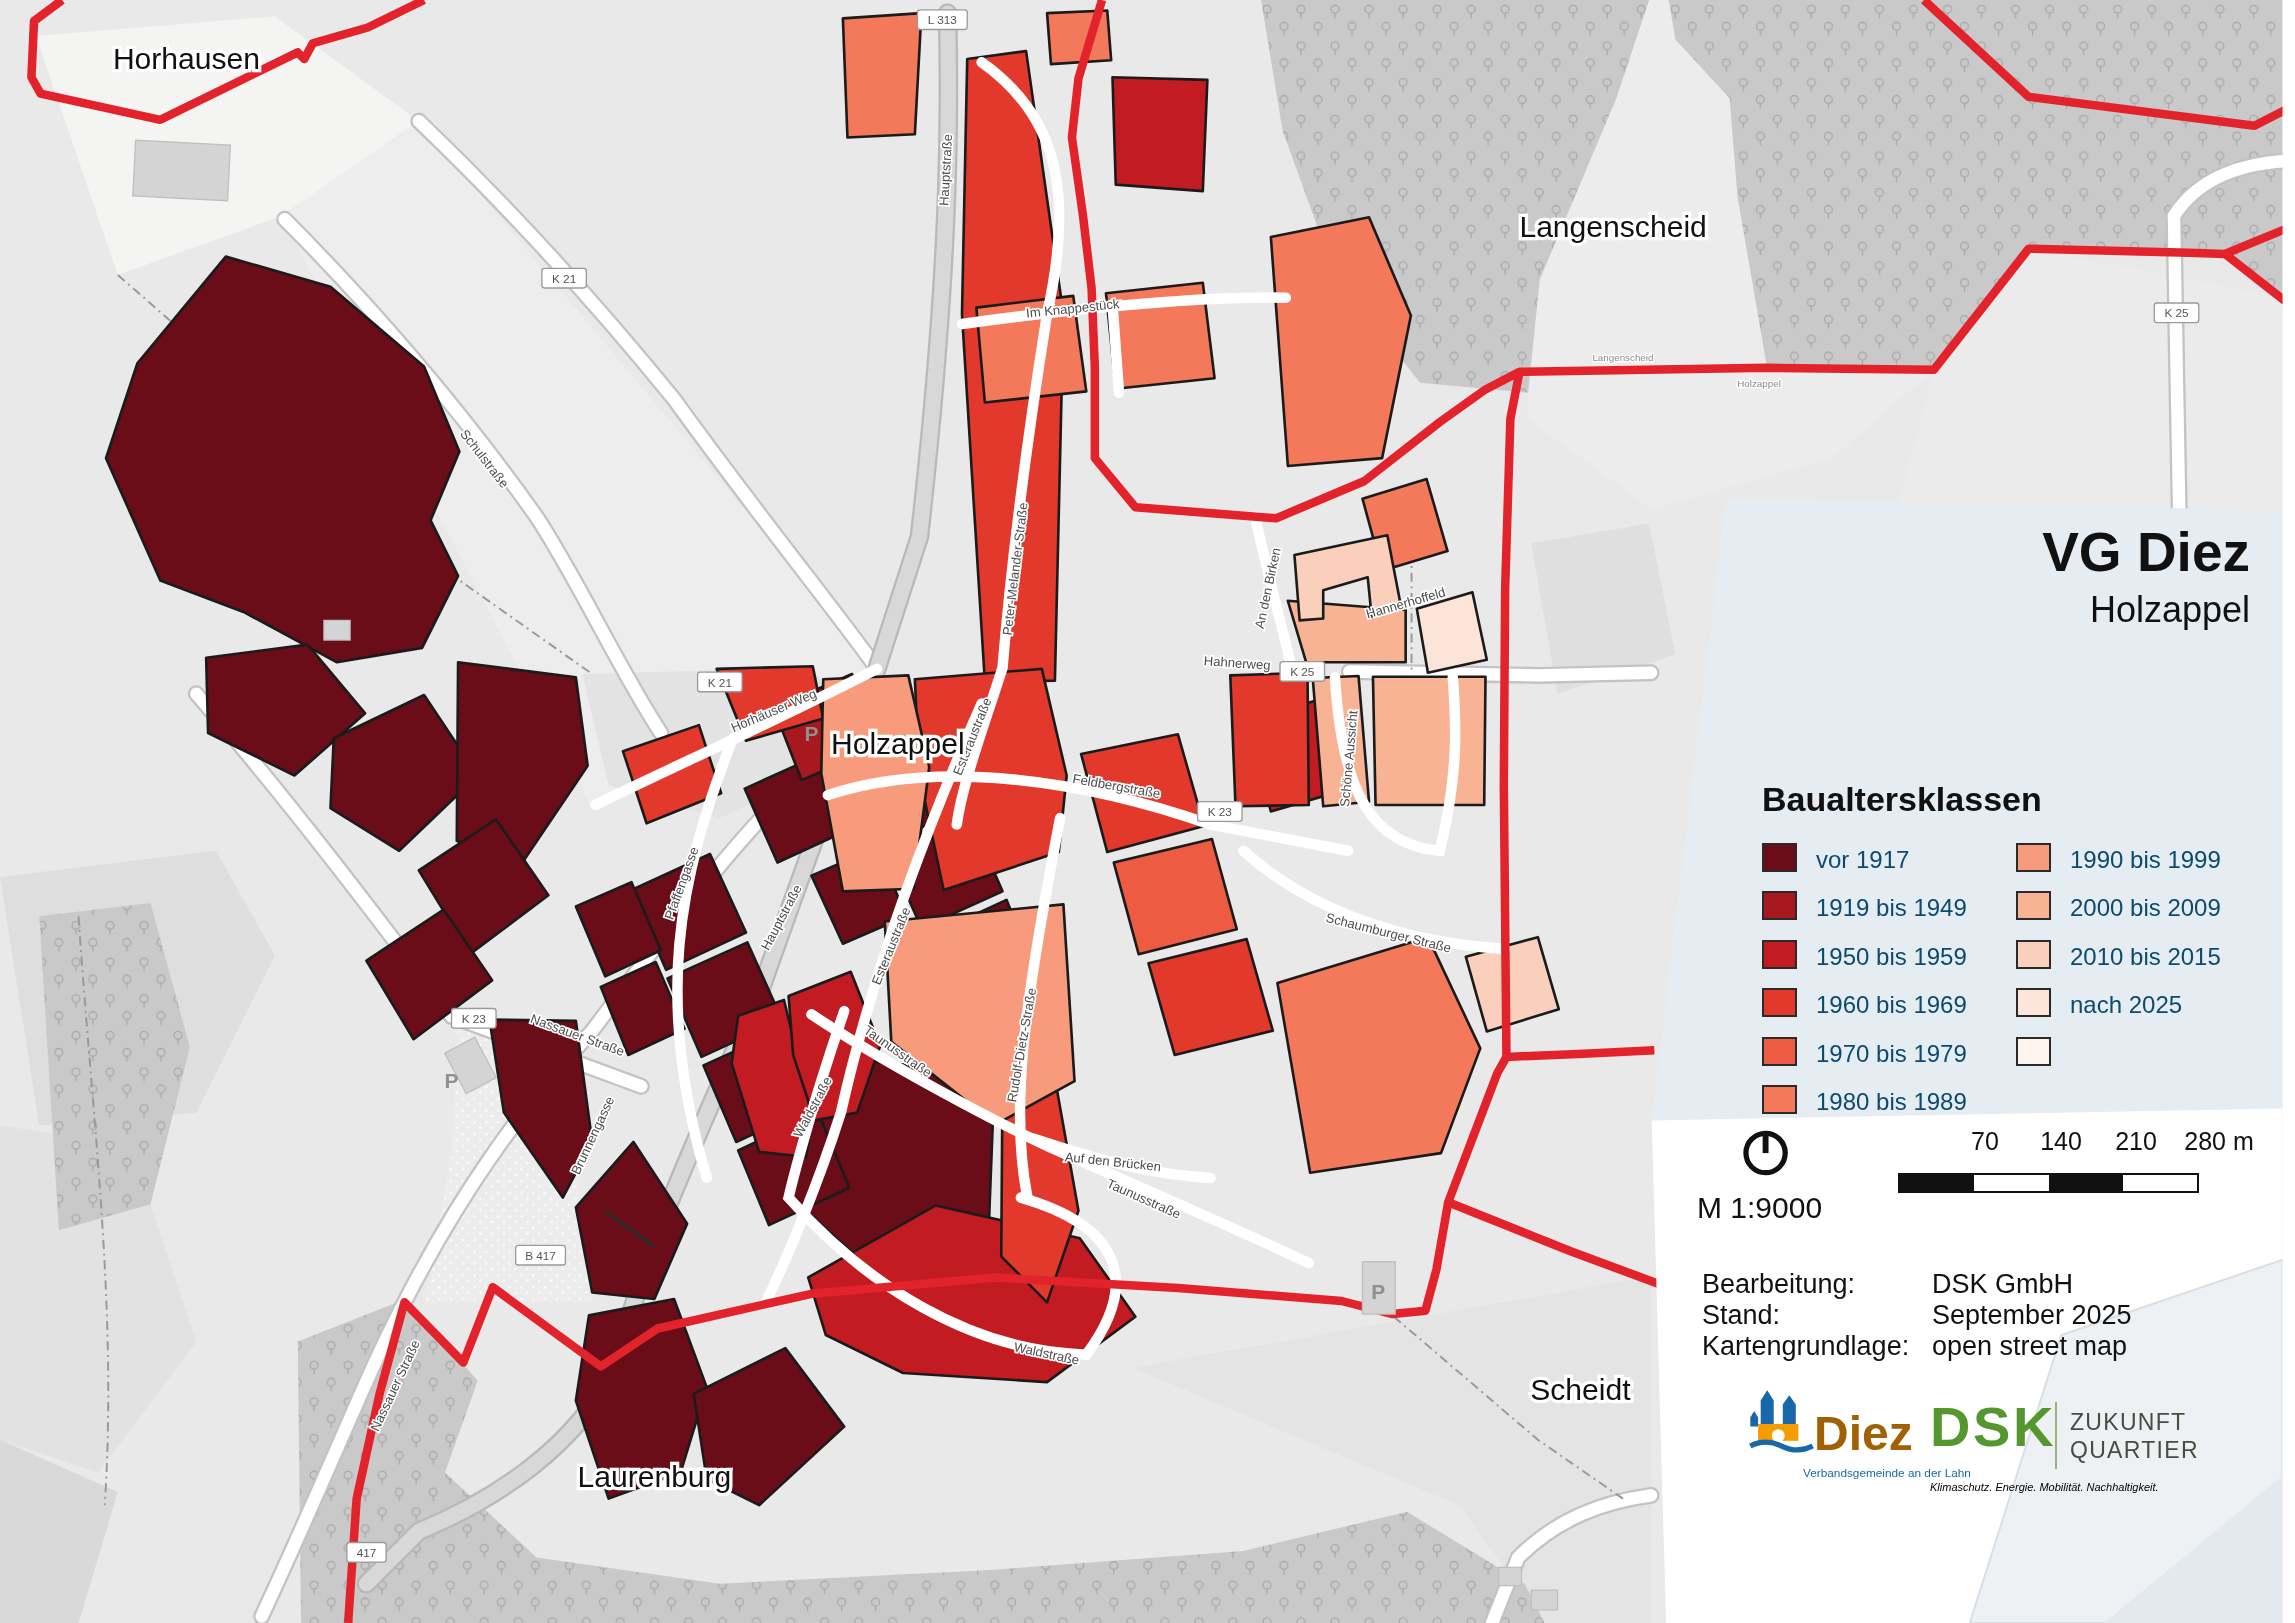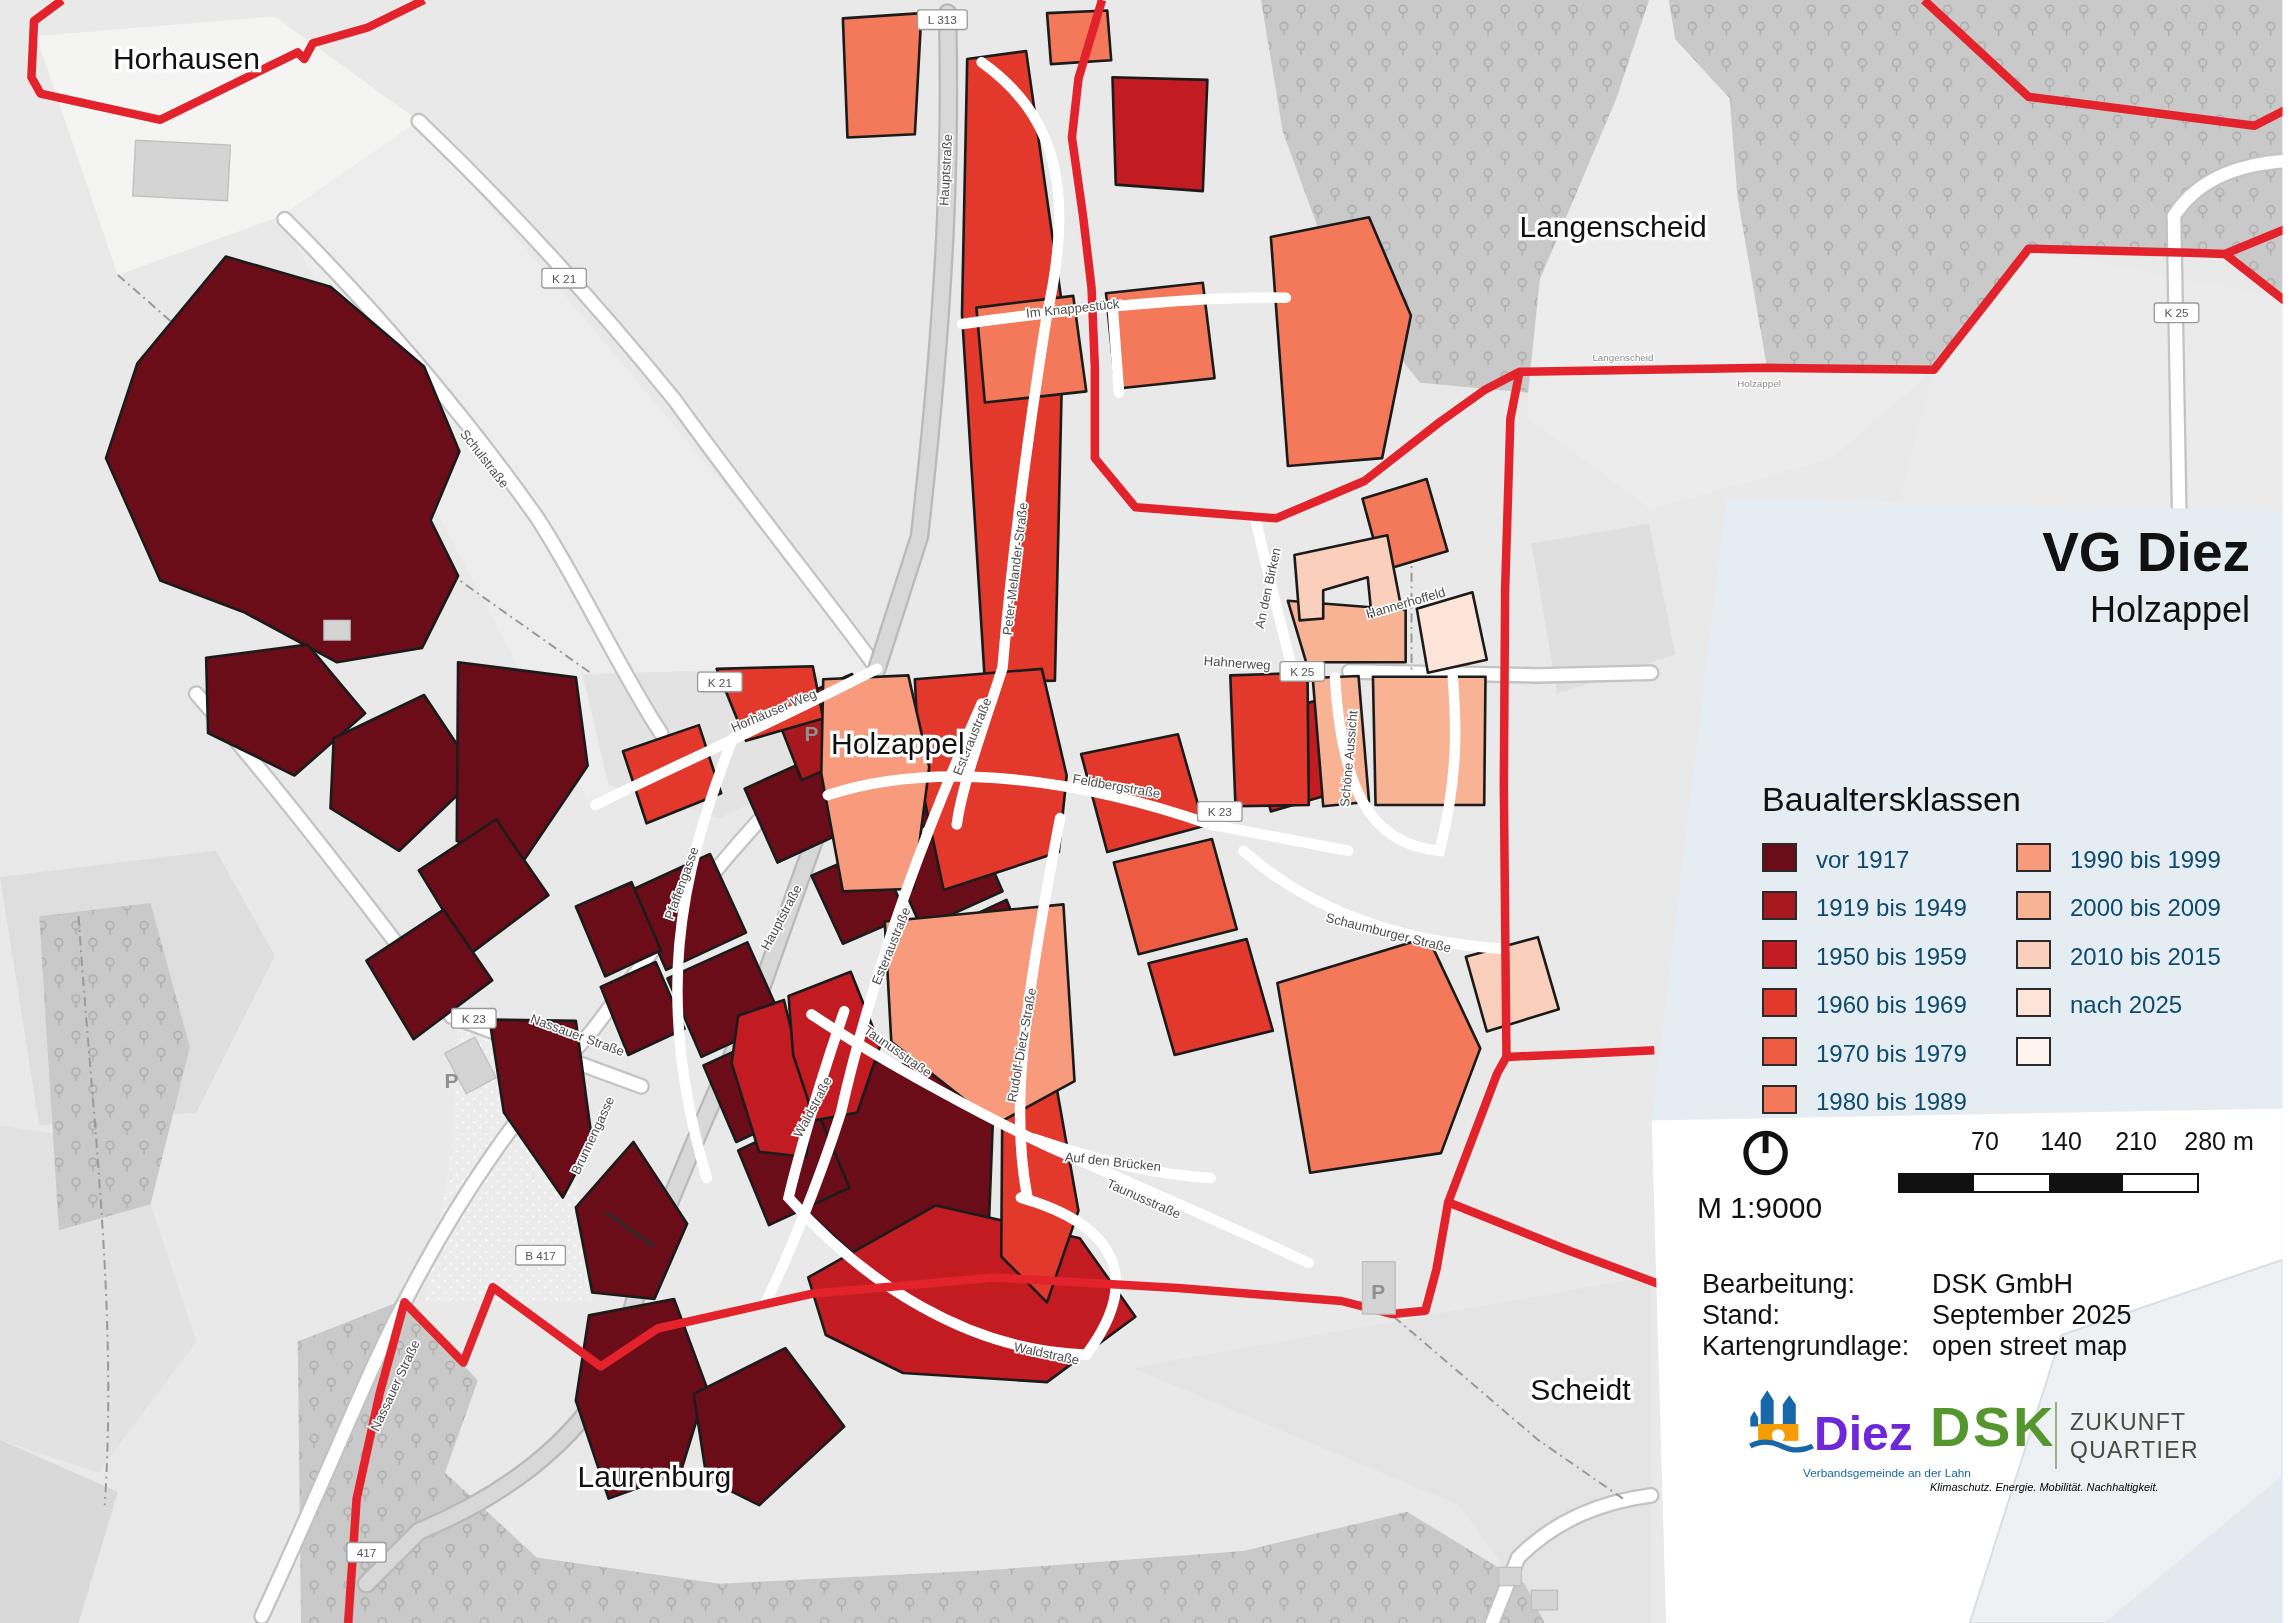--- a/index.html
+++ b/index.html
@@ -22,31 +22,31 @@
   .road-c{stroke:#c3c3c3;fill:none;stroke-linecap:round;}
   .road-f{stroke:#ffffff;fill:none;stroke-linecap:round;}
   .road-main{stroke:#d8d8d8;fill:none;stroke-linecap:round;}
   .road-main-c{stroke:#b9b9b9;fill:none;stroke-linecap:round;}
   .dash{stroke:#999;fill:none;stroke-width:3px;stroke-dasharray:14 7 3 7;}
   
   .abs{position:absolute;}
   #legend-title{right:45px;top:524px;text-align:right;color:#111;}
   #legend-title .t1{font-size:55px;font-weight:bold;line-height:1.05;}
   #legend-title .t2,#legend-title .t3{font-size:36px;line-height:1.55;}
-  #legend-heading{left:1762px;top:780px;font-size:34px;font-weight:normal;color:#111;}
+  #legend-heading{left:1762px;top:780px;font-size:34px;font-weight:bold;color:#111;}
   .lg-row{position:absolute;height:30px;}
   .lg-sw{position:absolute;left:0;top:0;width:35px;height:29px;border:2px solid #2a2a2a;box-sizing:border-box;}
   .lg-tx{position:absolute;left:54px;top:3.3px;font-size:24px;color:#0c4a6e;white-space:nowrap;}
   #ticks div{position:absolute;top:0;transform:translateX(-50%);font-size:25px;color:#111;white-space:nowrap;}
   #sbar{left:1898px;top:1173px;width:301px;height:19.6px;border:2px solid #111;box-sizing:border-box;display:flex;}
   #sbar div{width:25%;height:100%;}
   #scale-text{left:1697px;top:1191px;font-size:30px;color:#111;}
   .cr-label{position:absolute;left:1702px;font-size:27px;color:#111;}
   .cr-value{position:absolute;left:1932px;font-size:27px;color:#111;}
-  #diez-name{left:1814px;top:1406px;font-size:48px;font-weight:bold;color:#6d28d9;}
+  #diez-name{left:1814px;top:1406px;font-size:48px;font-weight:bold;color:#a16207;}
   #diez-sub{left:1755px;top:1466px;font-size:11.8px;color:#1767a9;margin-left:48px;}
   #dsk-name{left:1930px;top:1394px;font-size:56px;font-weight:800;color:#55962e;letter-spacing:2.6px;}
   #dsk-div{left:2055px;top:1402px;width:2px;height:67px;background:#9ab07e;}
   #dsk-z1{left:2070px;top:1409px;font-size:23px;color:#474d42;letter-spacing:1.3px;}
   #dsk-z2{left:2070px;top:1437px;font-size:23px;color:#474d42;letter-spacing:1.3px;}
   #dsk-tag{left:1930px;top:1481px;font-size:11px;color:#000000;font-style:italic;}
 </style>
 </head>
 <body>
 

